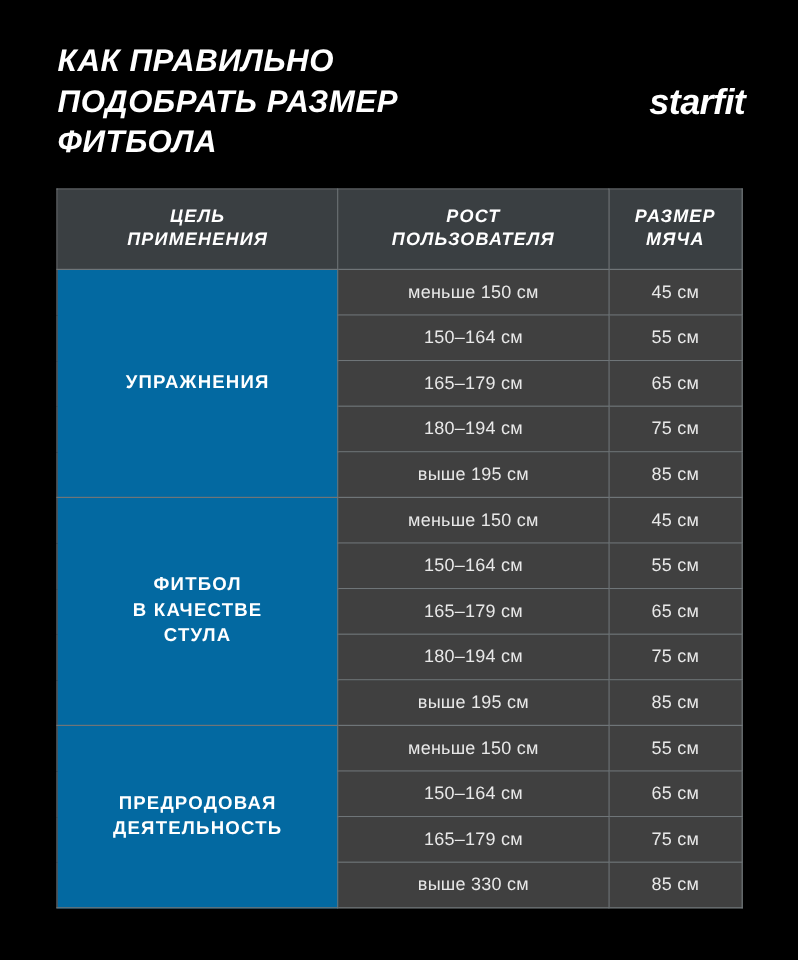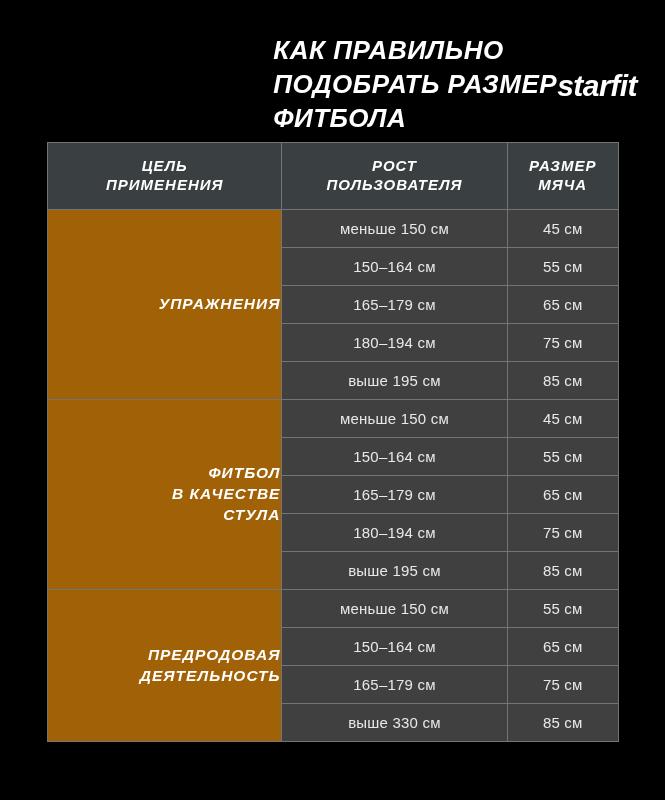--- a/index.html
+++ b/index.html
@@ -18,24 +18,24 @@
     position: relative;
     width: 665px;
     height: 800px;
     background: #000000;
     box-sizing: border-box;
   }
   .header {
     position: absolute;
     top: 34px;
     left: 48px;
-    right: 28px;
+    right: 44px;
     display: flex;
     align-items: flex-start;
-    justify-content: flex-end;
+    justify-content: space-between;
   }
   .title {
     font-size: 26px;
     font-weight: bold;
     font-style: italic;
     line-height: 1.3;
     letter-spacing: 0.5px;
     text-transform: uppercase;
     color: #ffffff;
     max-width: 400px;
@@ -45,21 +45,21 @@
     font-size: 30px;
     font-weight: bold;
     font-style: italic;
     letter-spacing: -0.5px;
     color: #ffffff;
     padding-top: 4px;
     margin-top: 31px;
   }
   .table-wrap {
     position: absolute;
-    top: 142px;
+    top: 157px;
     left: 47px;
     width: 572px;
   }
   table.size-table {
     width: 100%;
     border-collapse: collapse;
     table-layout: fixed;
   }
   table.size-table td, table.size-table th {
     border: 1px solid #6f7578;
@@ -78,28 +78,27 @@
     height: 67px;
     vertical-align: middle;
     white-space: pre-line;
     line-height: 1.25;
   }
   th.col-goal { width: 225px; }
   th.col-height { width: 216px; }
   th.col-size { width: 107px; }
 
   td.goal-cell {
-    background: #a16207;
+    background: #0369a1;
     color: #ffffff;
     font-size: 15.5px;
     font-weight: bold;
-    font-style: italic;
     letter-spacing: 1px;
     text-transform: uppercase;
-    text-align: right;
+    text-align: center;
     vertical-align: middle;
     white-space: pre-line;
     line-height: 1.35;
   }
   td.data-cell {
     background: #404040;
     color: #e8e8e8;
     font-size: 15px;
     text-align: center;
     vertical-align: middle;

